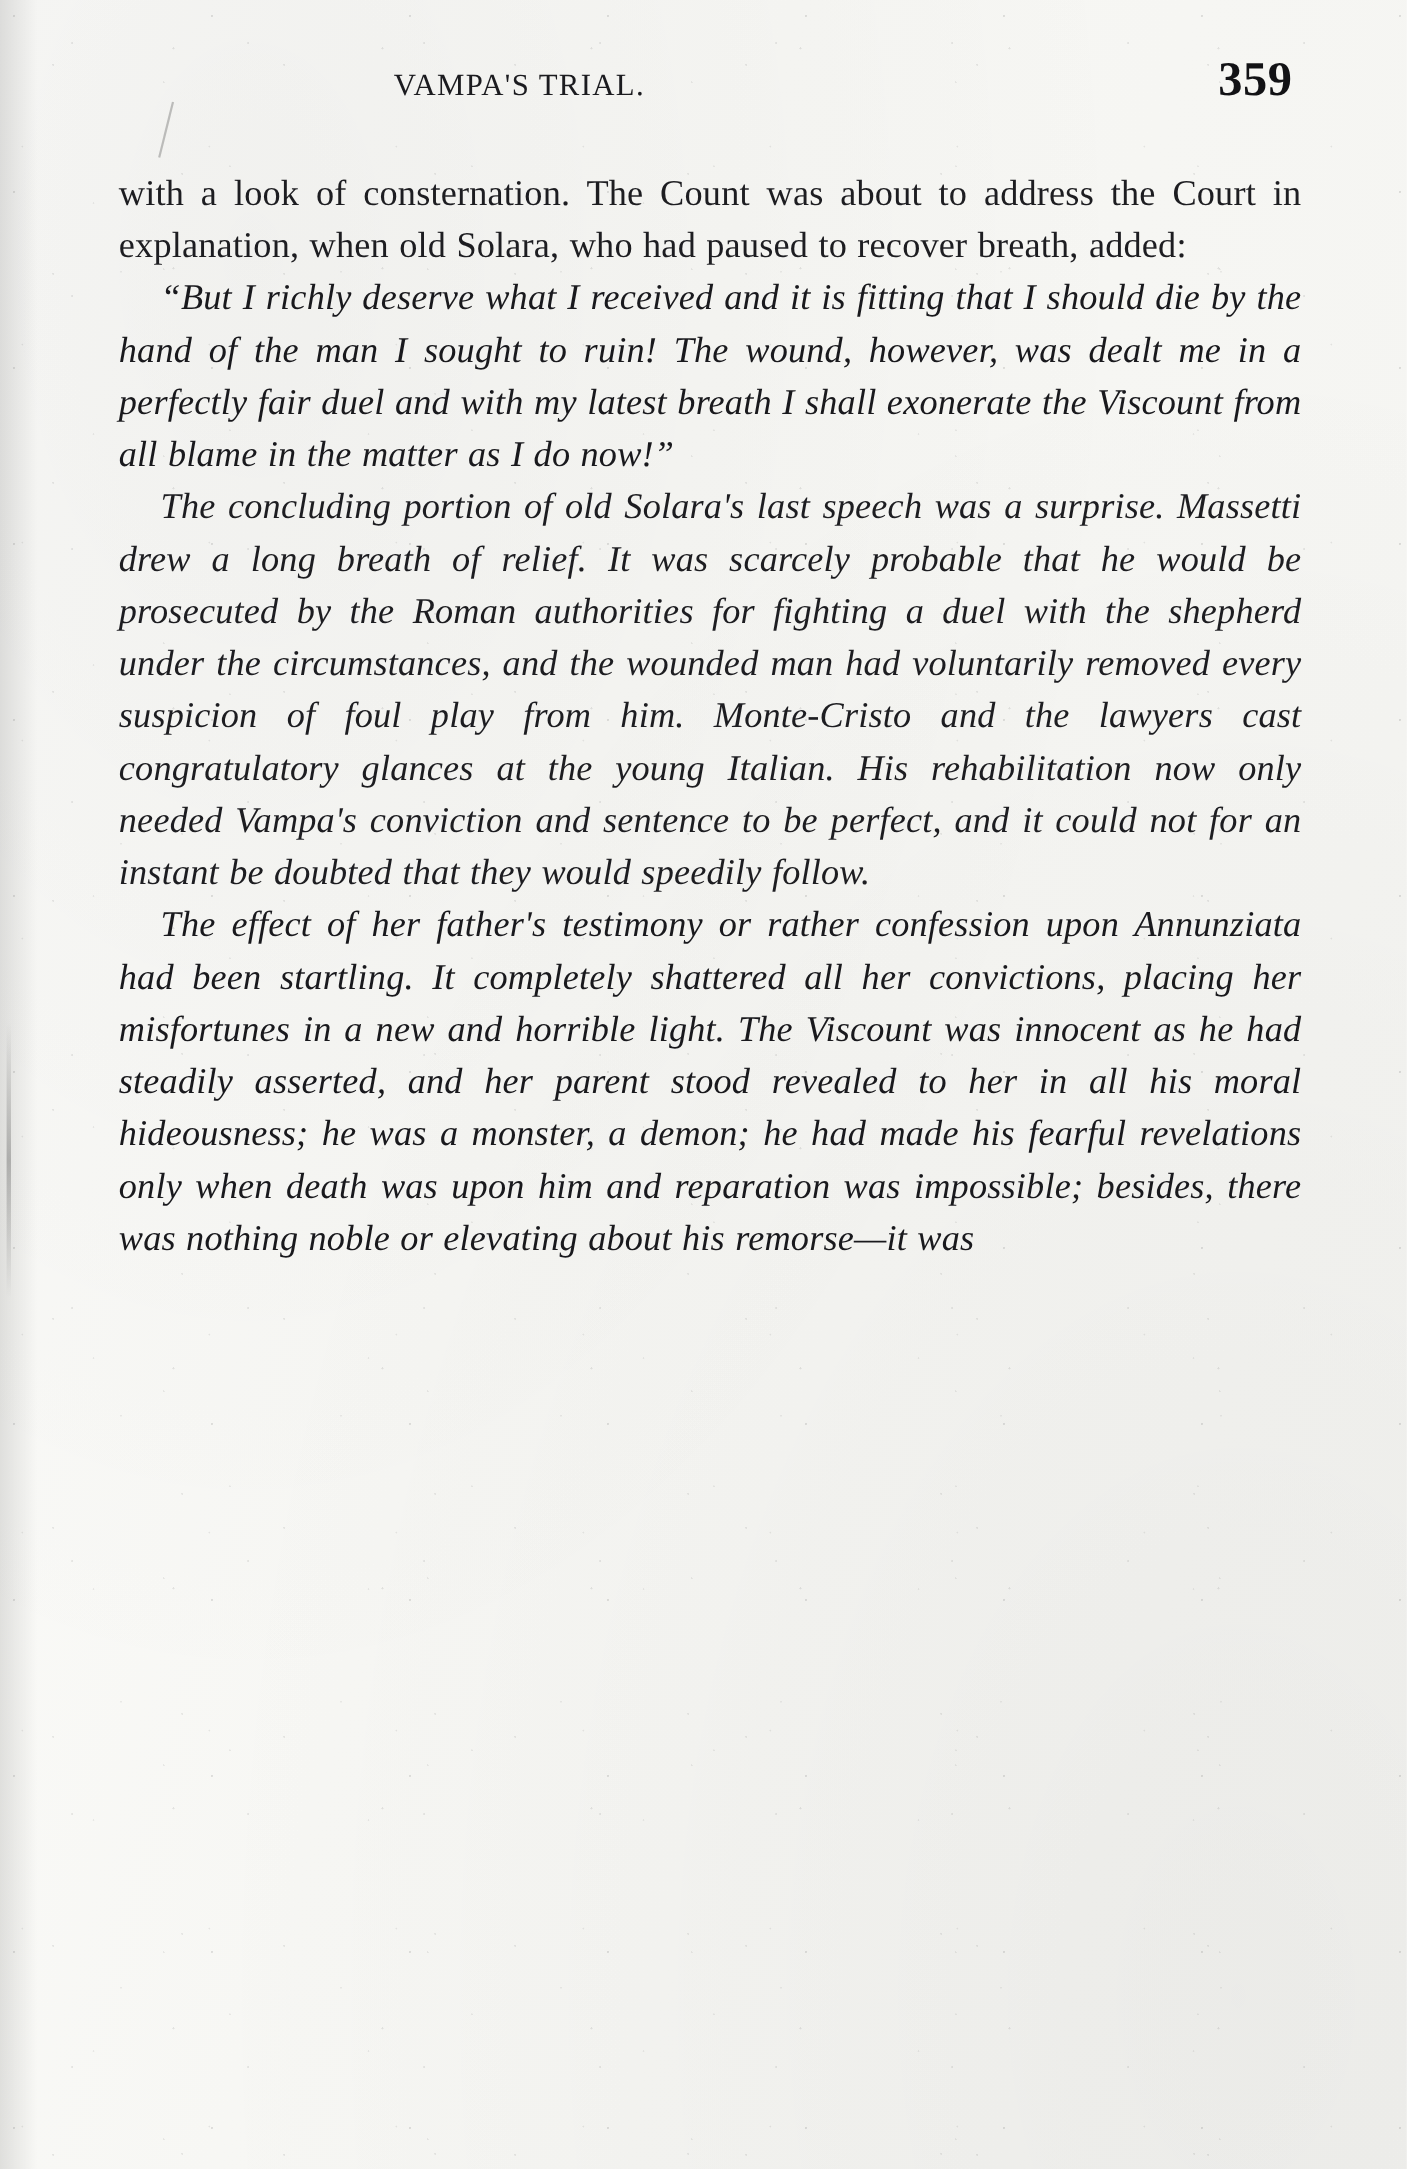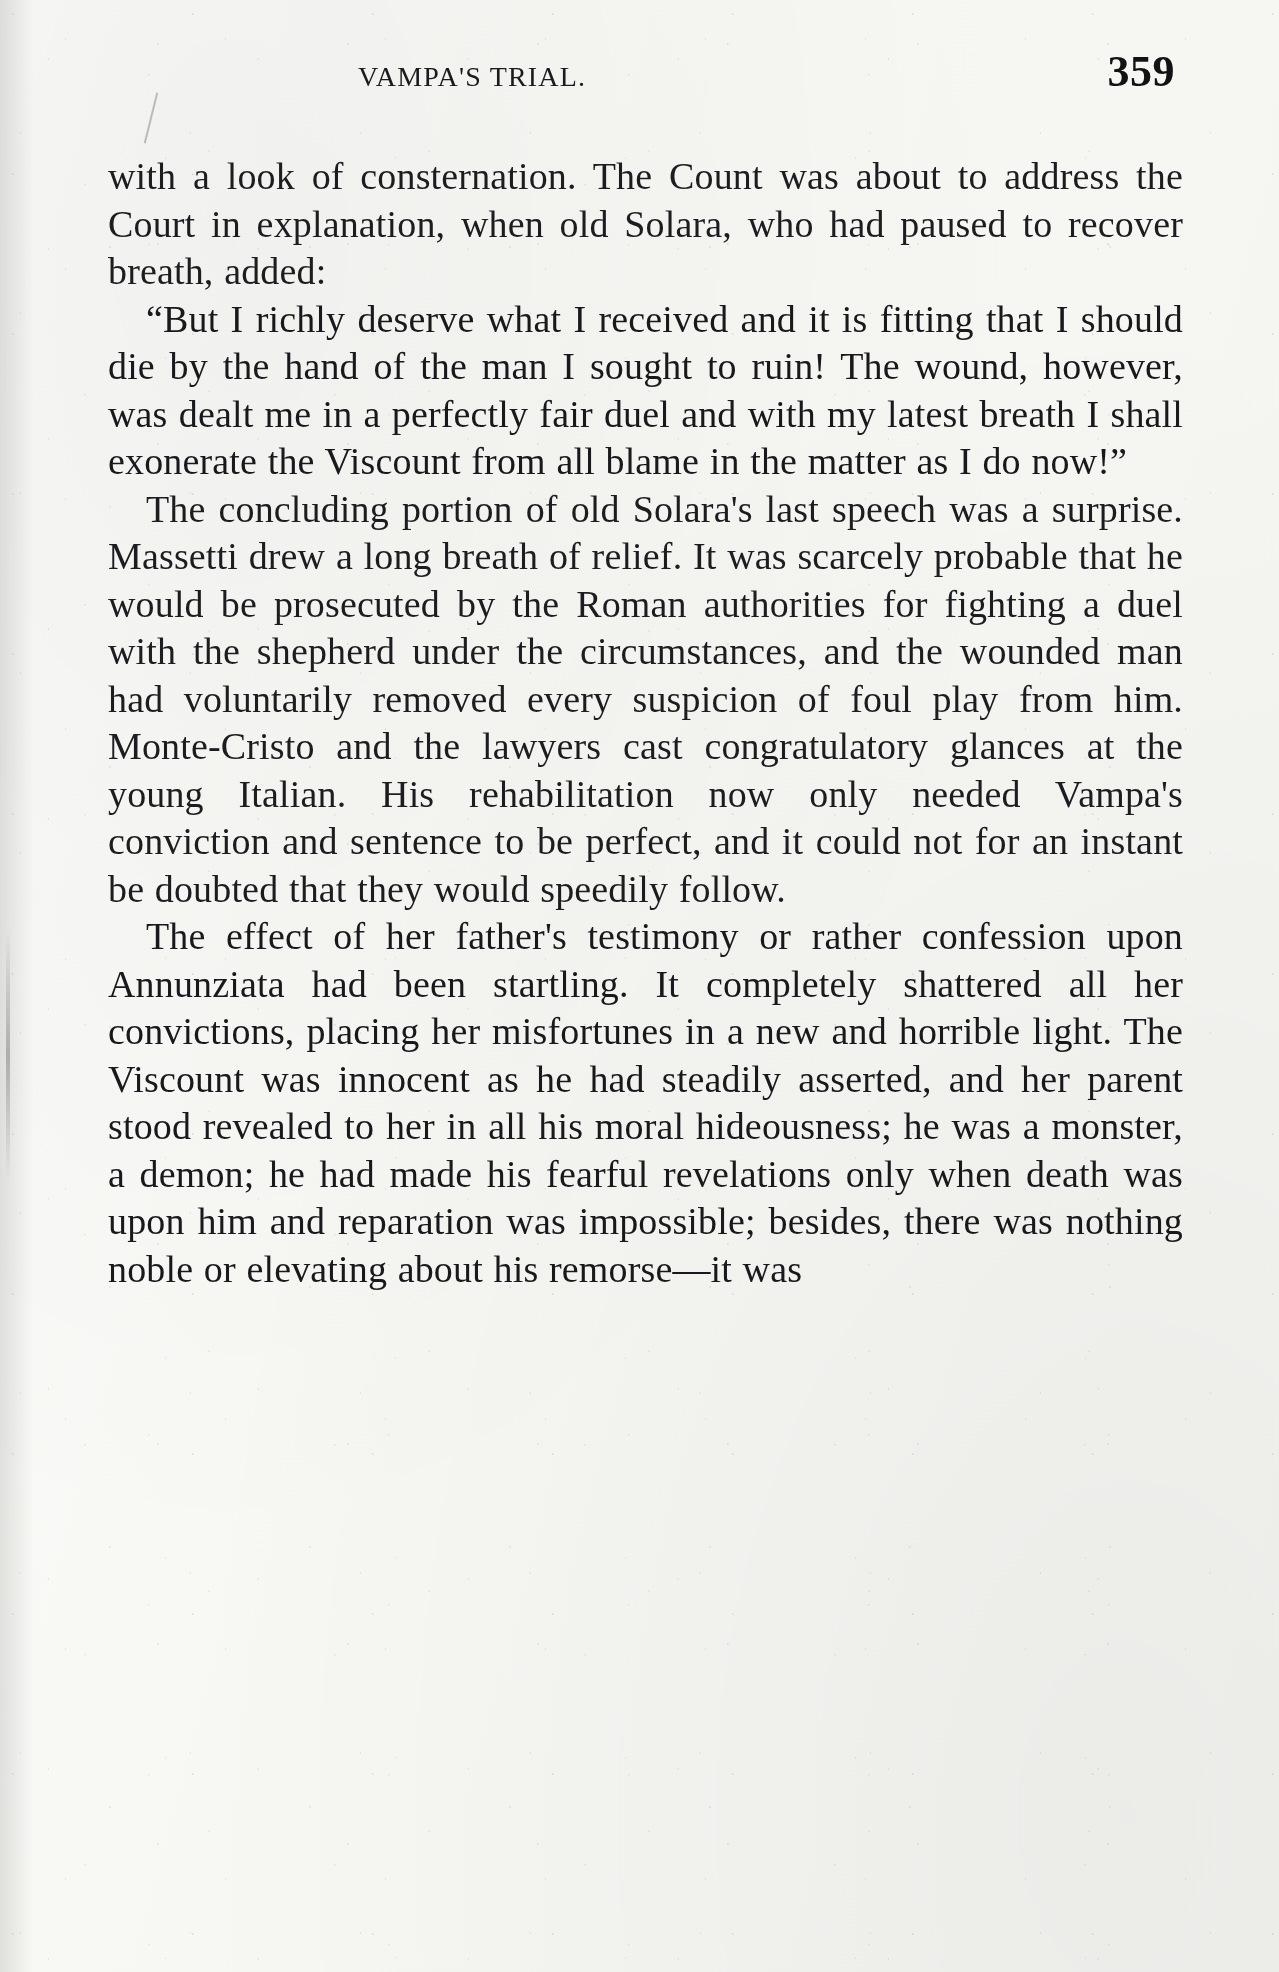--- a/index.html
+++ b/index.html
@@ -101,37 +101,38 @@
   }
   .page-number {
     font-size: 44px;
     font-weight: 700;
     color: #121215;
     letter-spacing: .5px;
   }
 
   
   .body-text {
-    font-size: 38px;
+    font-size: 33px;
     line-height: 47.5px;
     text-align: justify;
     text-justify: inter-word;
     color: #17171b;
     letter-spacing: .15px;
     word-spacing: 1px;
   }
   .body-text p {
     margin: 0;
     text-indent: 0;
   }
   .body-text p + p {
     margin-top: 0;
   }
   .body-text p.indent {
     text-indent: 38px;
+    font-style: italic;
   }
   .body-text p:last-child {
     
   }
 
   
   .ink-a { opacity: .97; }
   .ink-b { opacity: .99; }
 </style>
 </head>

